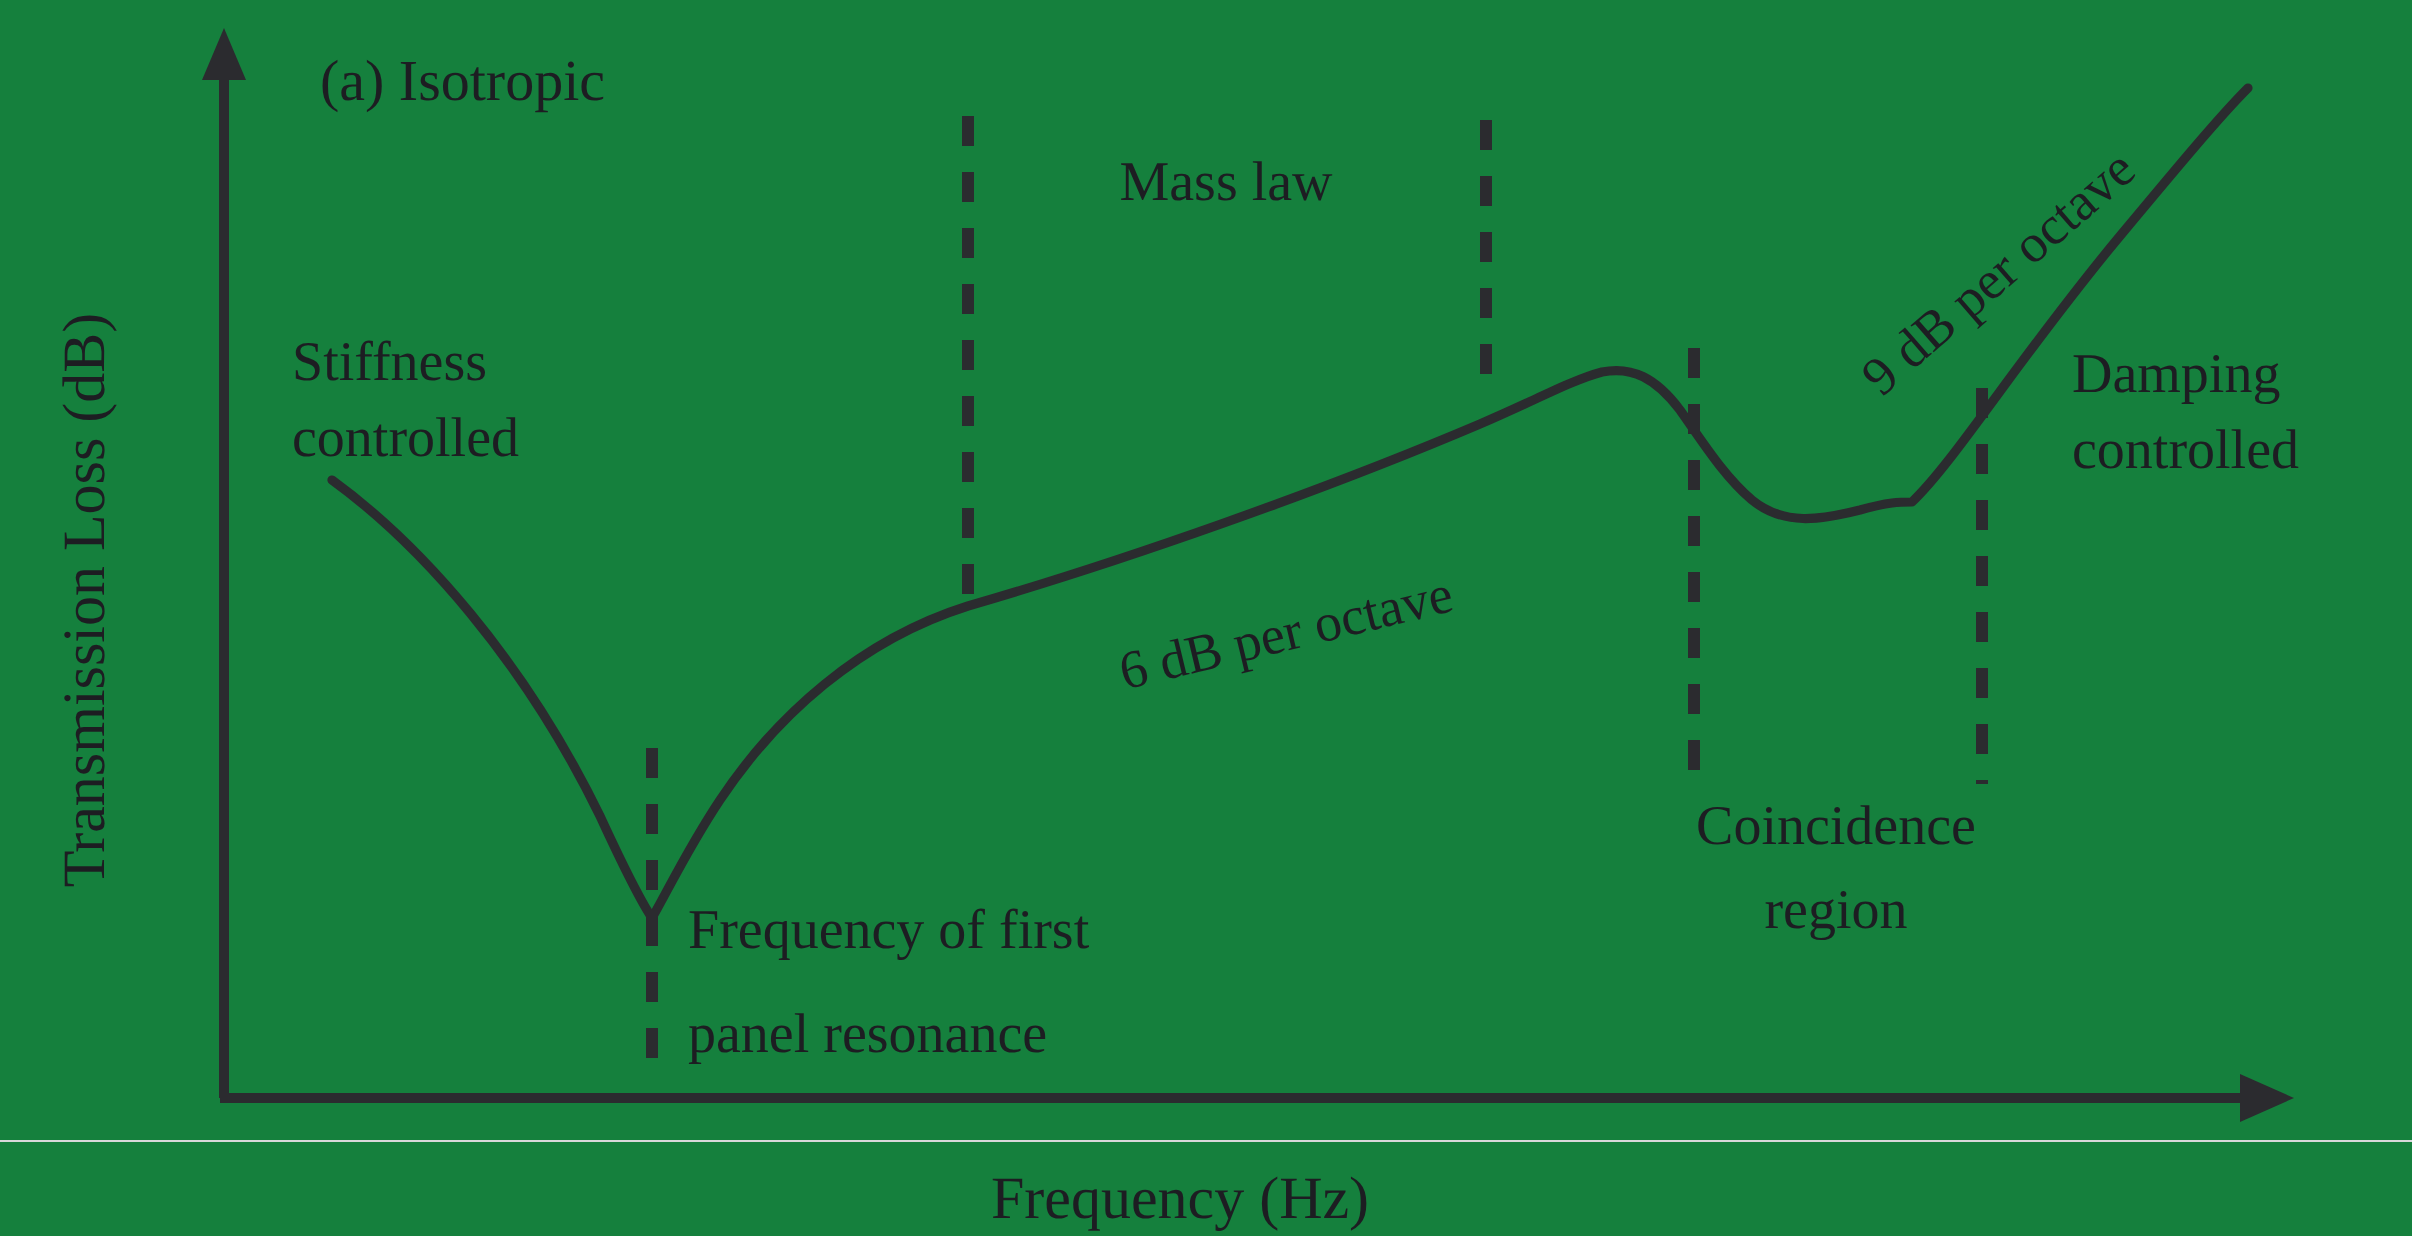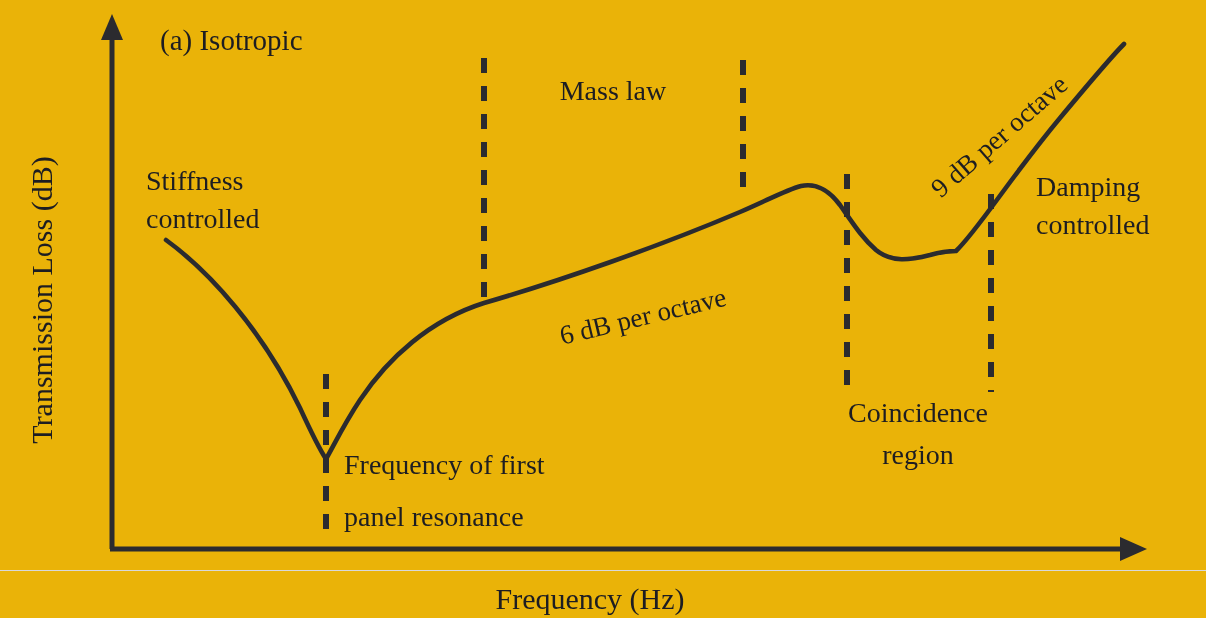--- a/index.html
+++ b/index.html
@@ -11,21 +11,21 @@
     width: 1206px;
     height: 618px;
     overflow: hidden;
     font-family: "Liberation Serif", "DejaVu Serif", serif;
     color: #222226;
   }
   #figure-root {
     position: relative;
     width: 1206px;
     height: 618px;
-    background: #eab308;
+    background: #15803d;
     text-align: right;
   }
   #chart-svg {
     position: absolute;
     left: 0;
     top: 0;
     width: 1206px;
     height: 618px;
     display: block;
   }

